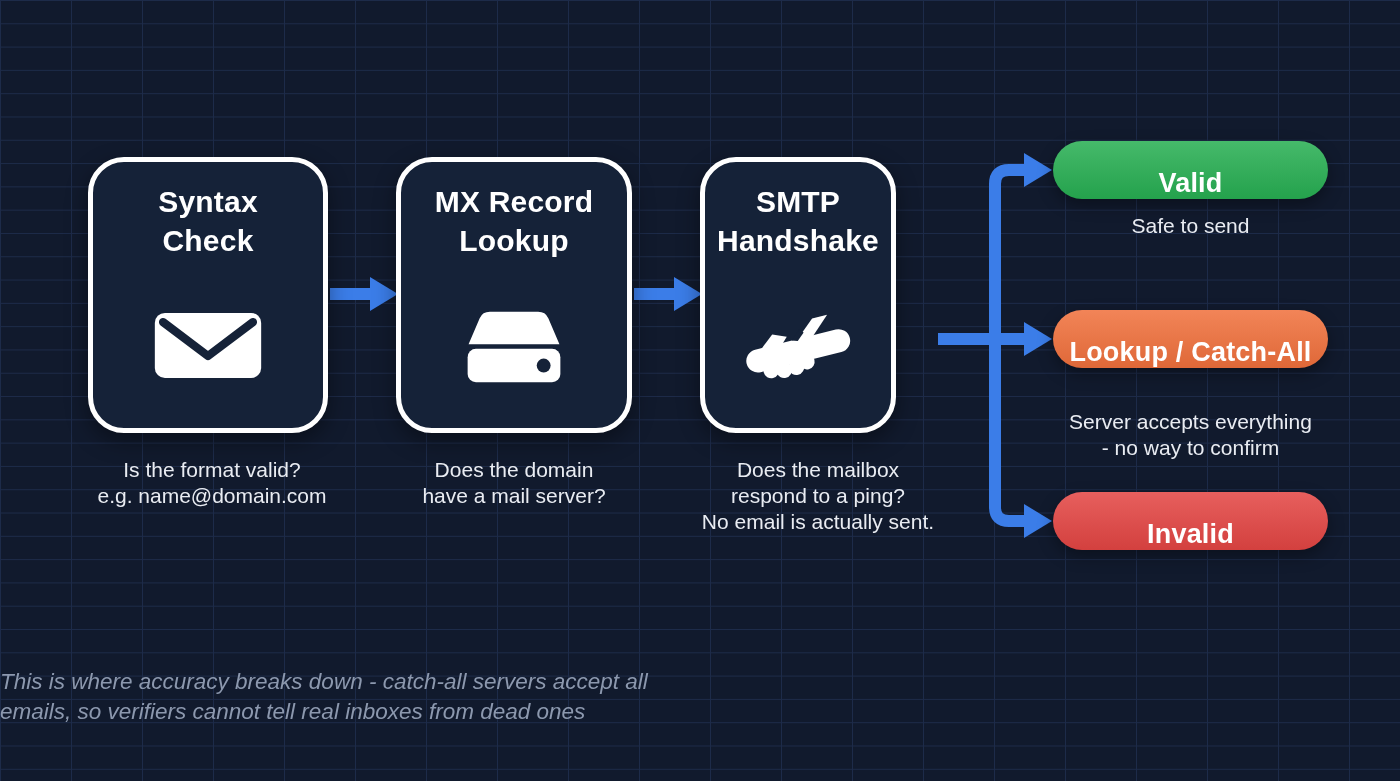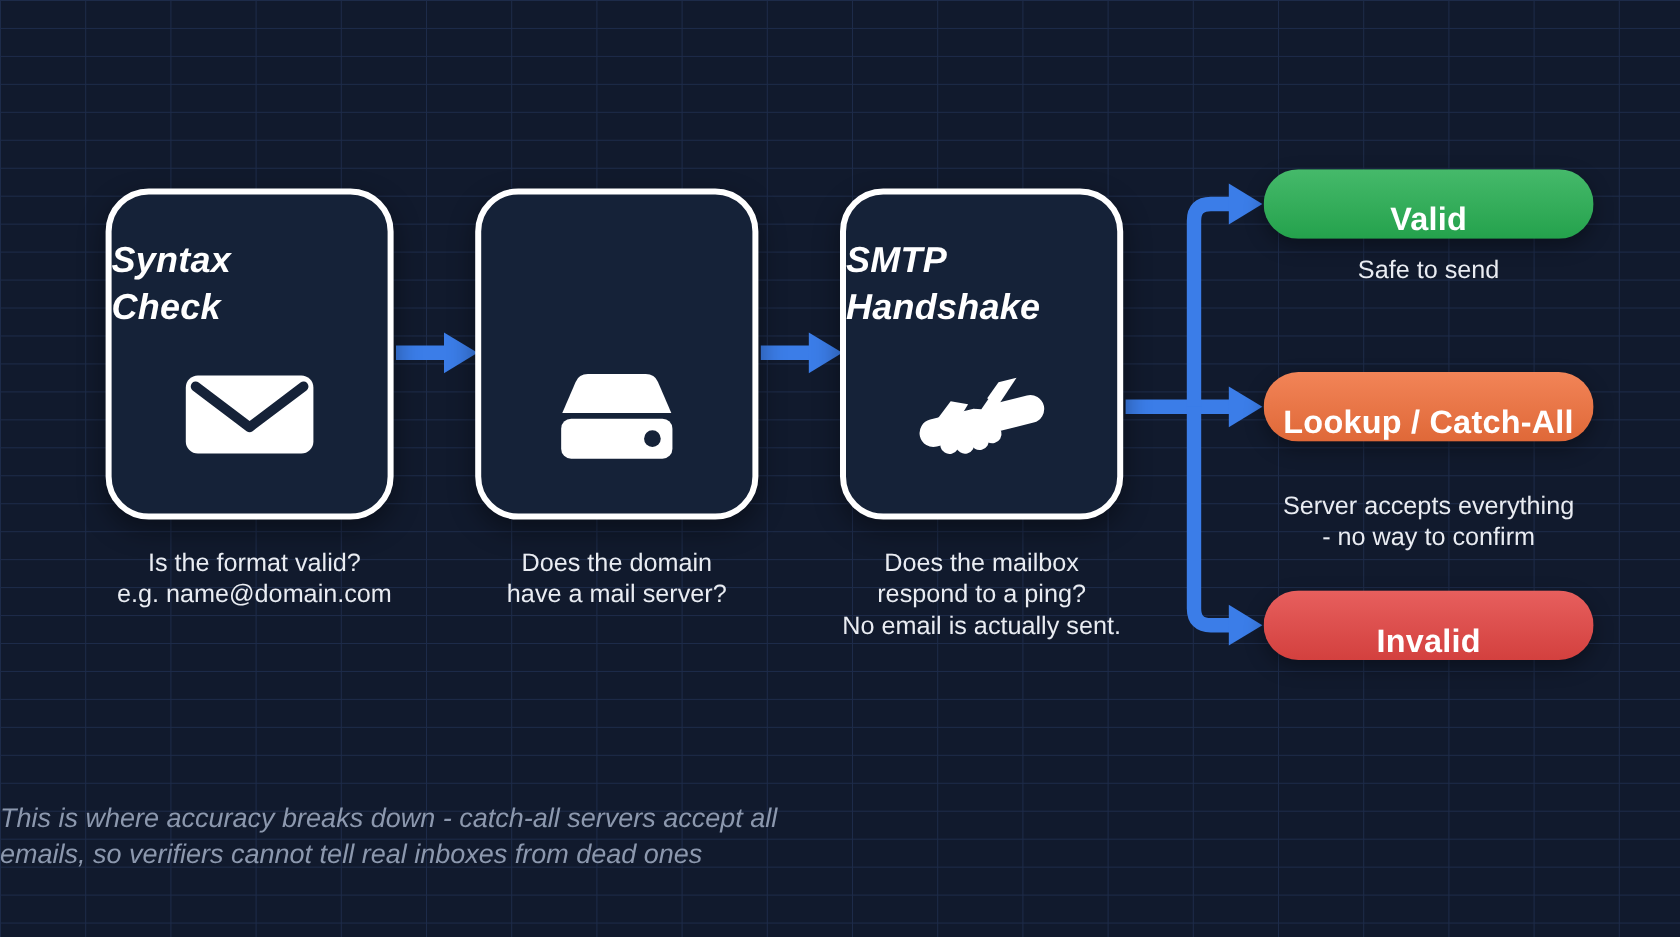--- a/index.html
+++ b/index.html
@@ -13,23 +13,23 @@
     font-family:"Liberation Sans", sans-serif;
   }
   .step-box{
     position:absolute;top:157px;height:276px;box-sizing:border-box;
     background:var(--box_fill,#152238);
     border:5px solid var(--box_border,#ffffff);
     border-radius:36px;
     box-shadow:0 8px 22px rgba(0,0,0,.40);
   }
   .step-title{
-    position:absolute;top:36px;left:0;right:0;
+    position:absolute;top:20px;left:0;right:0;text-align:center;
     color:var(--title_text,#ffffff);font-weight:700;font-size:30px;line-height:39px;
-    white-space:pre-line;letter-spacing:.2px;font-style:italic;
+    white-space:pre-line;letter-spacing:.2px;
   }
   .step-icon{
     position:absolute;top:146px;left:0;right:0;
     display:flex;justify-content:center;align-items:flex-start;
   }
   .icon-fill{fill:var(--box_border,#ffffff);}
   .icon-cut{fill:var(--box_fill,#152238);}
   .icon-cut-stroke{stroke:var(--box_fill,#152238);fill:none;}
   .caption{
     position:absolute;text-align:center;white-space:pre-line;
@@ -86,32 +86,34 @@
       <svg width="110" height="74" viewBox="0 0 120 80">
         <rect class="icon-fill" x="2" y="5" width="116" height="71" rx="11"></rect>
         <path class="icon-cut-stroke" d="M11 15 L60 52 L109 15" stroke-width="9" stroke-linecap="round" stroke-linejoin="round"></path>
       </svg>
     </div>
   </div>
   <div class="caption" style="left:92px;width:240px;top:457px;">Is the format valid?
 e.g. name@domain.com</div>
 
   <div class="step-box" style="left:396px;width:236px;">
+    <div class="step-title">MX Record
+Lookup</div>
     <div class="step-icon">
       <svg width="102" height="78" viewBox="0 0 110 84">
         <path class="icon-fill" d="M29 4 L81 4 Q89 4 92 11 L104 39 L6 39 L18 11 Q21 4 29 4 Z"></path>
         <rect class="icon-fill" x="5" y="44" width="100" height="36" rx="9"></rect>
         <circle class="icon-cut" cx="87" cy="62" r="7.5"></circle>
       </svg>
     </div>
   </div>
   <div class="caption" style="left:396px;width:236px;top:457px;">Does the domain
 have a mail server?</div>
 
-  <div class="step-box" style="left:700px;width:236px;">
+  <div class="step-box" style="left:700px;width:196px;">
     <div class="step-title">SMTP
 Handshake</div>
     <div class="step-icon">
       <svg width="116" height="80" viewBox="0 0 120 80">
         <g class="icon-fill" transform="rotate(-14 60 42)">
           <rect x="5" y="31" width="110" height="24" rx="12"></rect>
           <circle cx="28" cy="56" r="8"></circle>
           <circle cx="41" cy="59" r="8"></circle>
           <circle cx="54" cy="59" r="8"></circle>
           <circle cx="66" cy="56" r="8"></circle>

